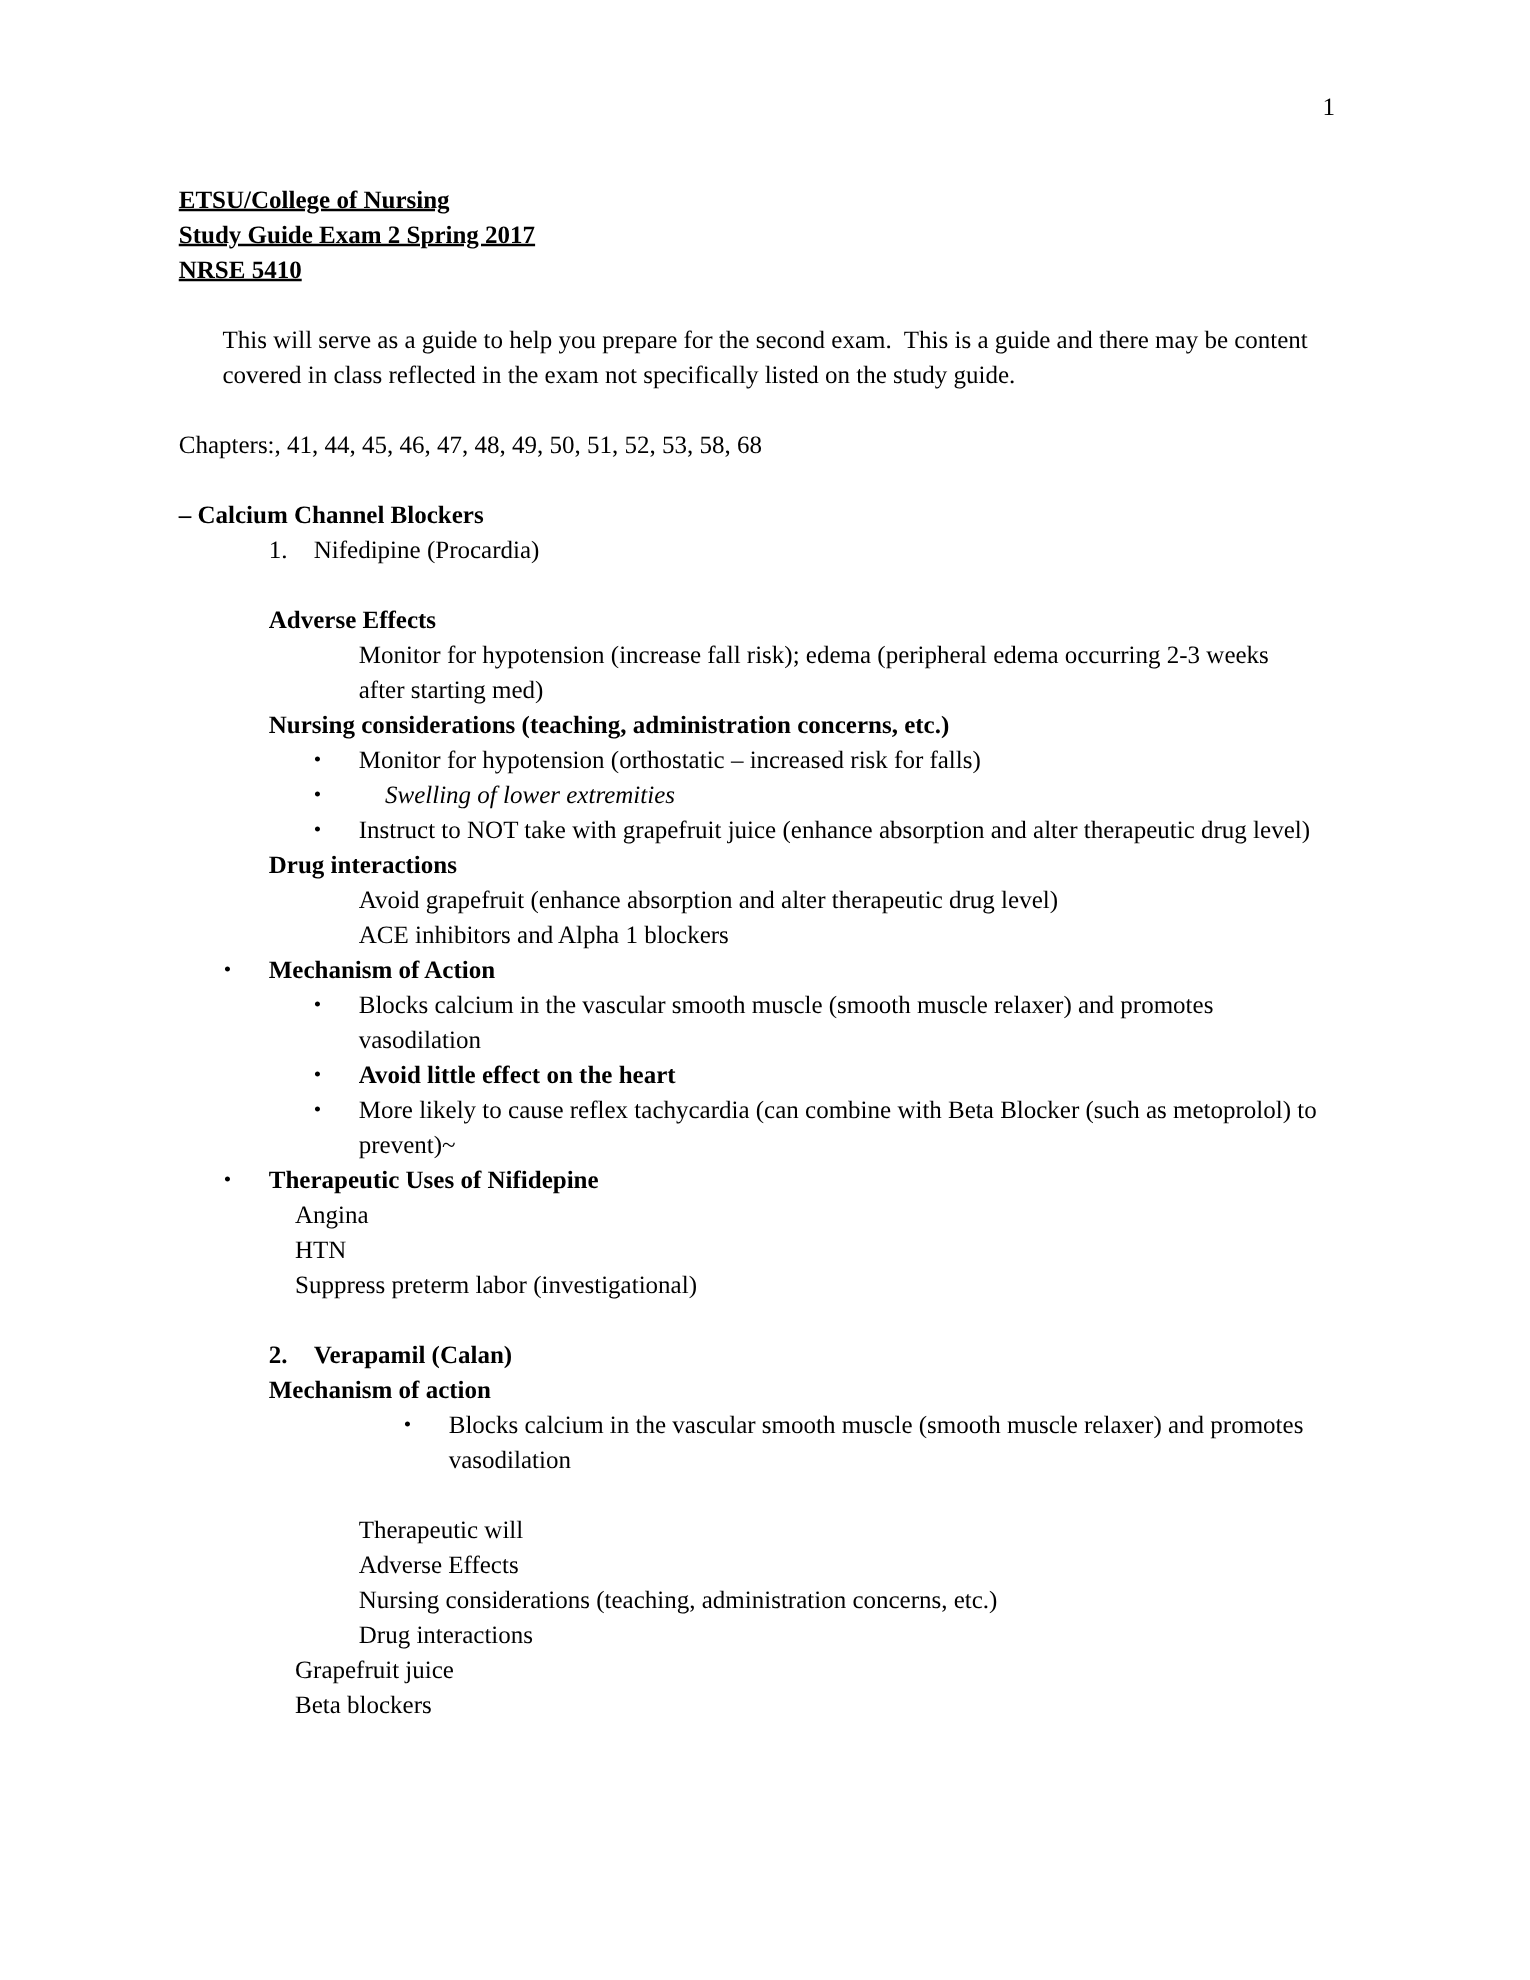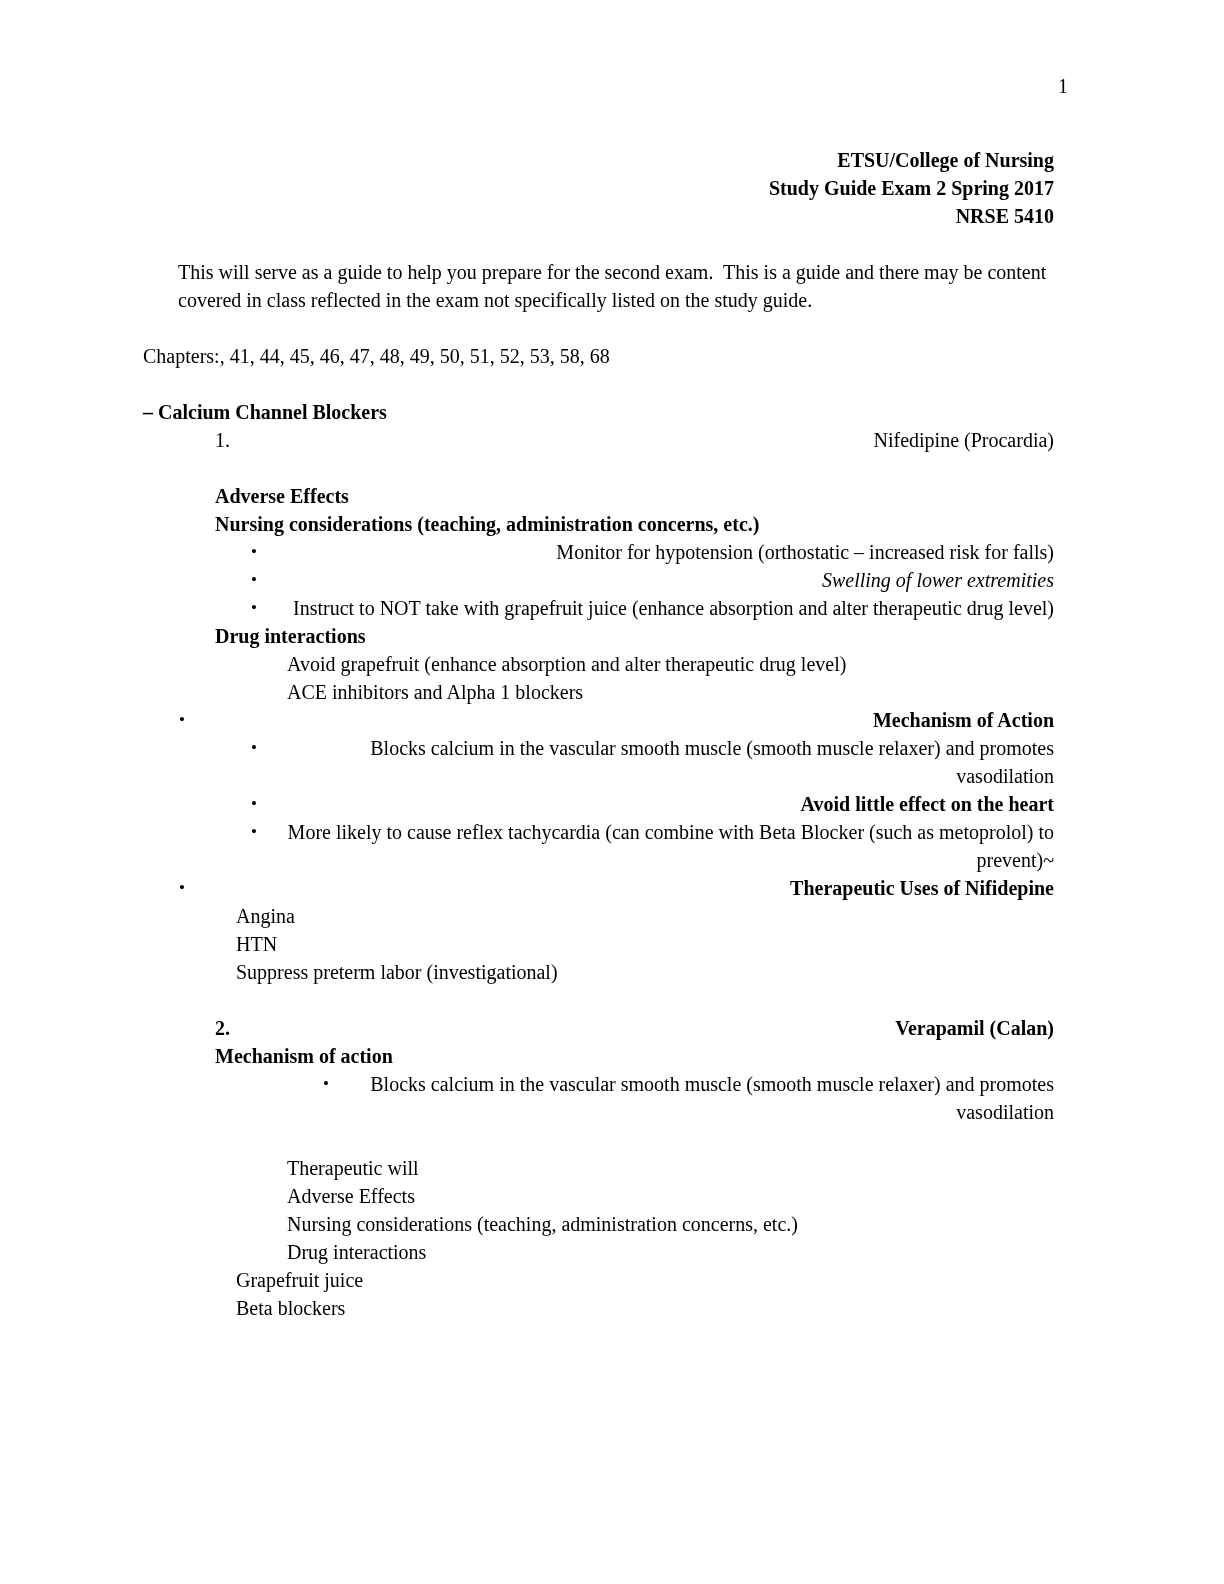--- a/index.html
+++ b/index.html
@@ -18,30 +18,30 @@
   .page-number {
     position: absolute;
     top: 72px;
     right: 156px;
   }
   .content {
     padding: 146px 170px 0 143px; 
   }
   .line { min-height: 28px; }
   .pre { white-space: pre-wrap; margin-left: 35px; }
-  .center { text-align: right; }
+  .center { text-align: left; text-decoration: underline; }
   .b { font-weight: bold; }
   .i { font-style: italic; margin-left: 21px; }
   .ind1 { margin-left: 72px; }
   .ind2 { margin-left: 144px; }
   .ind3 { margin-left: 93px; }
   .gap { height: 28px; }
   .row { display: flex; align-items: flex-start; }
   .row .marker { flex: 0 0 36px; }
-  .row .text { flex: 1 1 auto; text-align: right; }
+  .row .text { flex: 1 1 auto; }
   
   .nl1 { margin-left: 72px; }   
   .bl1 { margin-left: 36px; }   
   .bl2 { margin-left: 108px; }  
   .bl3 { margin-left: 180px; }  
   .bullet-glyph { font-size: 17px; }
 </style>
 </head>
 <body>
 
@@ -68,20 +68,21 @@
     <div class="line b">– Calcium Channel Blockers</div>
 
     <div class="row nl1">
       <span class="marker">1.</span>
       <span class="text">Nifedipine (Procardia)</span>
     </div>
 
     <div class="gap"></div>
 
     <div class="line ind1 b">Adverse Effects</div>
+    <div class="line ind2">Monitor for hypotension (increase fall risk); edema (peripheral edema occurring 2-3 weeks after starting med)</div>
 
     <div class="line ind1 b">Nursing considerations (teaching, administration concerns, etc.)</div>
 
     <div class="row bl2">
       <span class="marker bullet-glyph">•</span>
       <span class="text">Monitor for hypotension (orthostatic – increased risk for falls)</span>
     </div>
     <div class="row bl2">
       <span class="marker bullet-glyph">•</span>
       <span class="text i">Swelling of lower extremities</span>

